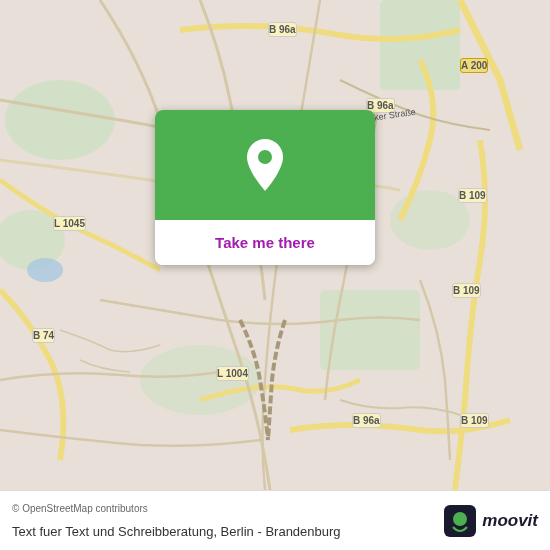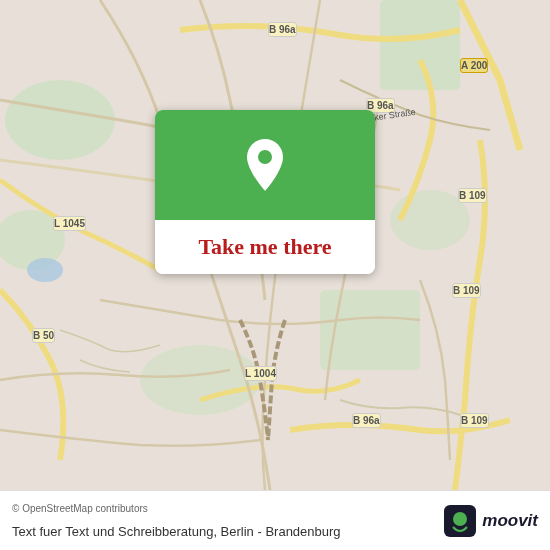--- a/index.html
+++ b/index.html
@@ -45,24 +45,23 @@
     .popup-button {
       display: flex;
       align-items: center;
       justify-content: center;
       padding: 14px 20px;
       cursor: pointer;
       background: white;
     }
 
     .popup-button span {
-      font-size: 22px;
+      font-size: 15px;
       font-weight: 600;
-      color: #b91c1c;
-      font-family: Liberation Serif, serif;
+      color: #a21caf;
     }
 
     
     #bottom-bar {
       width: 550px;
       height: 60px;
       background: white;
       border-top: 1px solid #ddd;
       display: flex;
       align-items: center;
@@ -177,22 +176,22 @@
     <path d="M80,360 Q100,370 130,372" stroke="#d0c8a8" stroke-width="1.5" fill="none"></path>
     <path d="M340,400 Q370,410 400,408 Q430,405 460,415" stroke="#d0c8a8" stroke-width="2" fill="none"></path>
   </svg>
 
   <div class="road-label" style="top:22px;left:268px;">B 96a</div>
   <div class="road-label" style="top:58px;left:460px;background:#f0dc80;border-color:#c8a000;">A 200</div>
   <div class="road-label" style="top:98px;left:366px;">B 96a</div>
   <div class="road-label" style="top:216px;left:53px;">L 1045</div>
   <div class="road-label" style="top:188px;left:458px;">B 109</div>
   <div class="road-label" style="top:283px;left:452px;">B 109</div>
-  <div class="road-label" style="top:328px;left:32px;">B 50</div>
-  <div class="road-label" style="top:366px;left:244px;">L 1004</div>
+  <div class="road-label" style="top:328px;left:32px;">B 74</div>
+  <div class="road-label" style="top:366px;left:216px;">L 1004</div>
   <div class="road-label" style="top:413px;left:352px;">B 96a</div>
   <div class="road-label" style="top:413px;left:460px;">B 109</div>
 
   <div class="street-label" style="top:112px;left:340px;transform:rotate(-8deg);">Pasewalker Straße</div>
 
   <div class="map-popup">
     <div class="popup-top" style="background:#4CAF50;">
 
       <svg width="44" height="56" viewBox="0 0 44 56">
         <path d="M22 2C12.06 2 4 10.06 4 20c0 14 18 34 18 34s18-20 18-34C40 10.06 31.94 2 22 2z" fill="white"></path>

